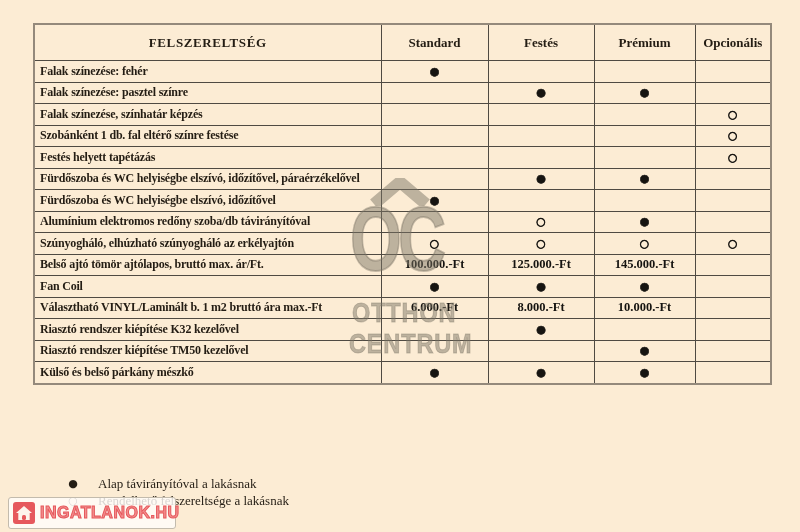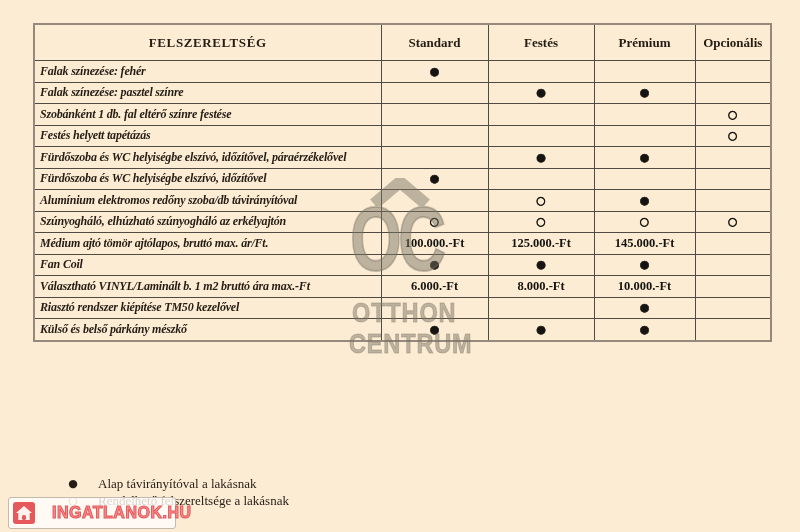--- a/index.html
+++ b/index.html
@@ -18,21 +18,21 @@
   }
   .equip-table th,.equip-table td{
     border:1px solid #4f4a42;
     padding:0;vertical-align:middle;
     overflow:hidden;white-space:nowrap;
   }
   .equip-table th{height:35px;font-weight:bold;font-size:13px;text-align:center;}
   .equip-table th.feature-head{letter-spacing:.6px;font-family:Liberation Serif, serif;}
   .equip-table td{height:20.5px;}
   td.feature{
-    font-weight:bold;font-style:italic;font-size:12px;
+    font-weight:bold;font-size:12px;
     letter-spacing:-0.2px;text-align:left;padding-left:5px;
   }
   td.mark{
     text-align:center;font-family:"DejaVu Sans", sans-serif;
     font-weight:bold;font-size:11px;color:#161411;
     -webkit-text-stroke:0.6px #161411;
   }
   td.price{
     text-align:center;font-family:"Liberation Serif", serif;
     font-weight:bold;font-size:12.5px;-webkit-text-stroke:0;
@@ -56,21 +56,21 @@
   
   .legend{position:absolute;left:66px;top:476px;font-size:13px;color:#241d14;}
   .legend-row{display:flex;align-items:center;height:15px;margin-bottom:2px;}
   .legend-sym{display:inline-block;width:14px;text-align:center;margin-right:18px;
     font-family:"DejaVu Sans", sans-serif;font-weight:bold;font-size:11px;}
   
   .wm-corner{
     position:absolute;left:8px;top:497px;width:166px;height:30px;
     background:rgba(255,253,250,0.82);
     border:1px solid #c3bbad;border-radius:3px;
-    display:flex;align-items:center;z-index:5;gap:12px;
+    display:flex;align-items:center;z-index:5;
   }
   .wm-corner-logo{margin-left:3px;flex:0 0 auto;display:block;}
   .wm-corner-text{
     font-family:"Liberation Sans", sans-serif;font-weight:bold;font-size:16px;
     color:#f3908f;letter-spacing:.5px;margin-left:4px;
     -webkit-text-stroke:1px #e6585c;transform:scaleY(1.05);
   }
 </style>
 </head>
 <body>
@@ -100,20 +100,27 @@
     <td class="mark"></td>
   </tr>
   <tr>
     <td class="feature">Falak színezése: pasztel színre</td>
     <td class="mark"></td>
     <td class="mark">●</td>
     <td class="mark">●</td>
     <td class="mark"></td>
   </tr>
   <tr>
+    <td class="feature">Falak színezése, színhatár képzés</td>
+    <td class="mark"></td>
+    <td class="mark"></td>
+    <td class="mark"></td>
+    <td class="mark">○</td>
+  </tr>
+  <tr>
     <td class="feature">Szobánként 1 db. fal eltérő színre festése</td>
     <td class="mark"></td>
     <td class="mark"></td>
     <td class="mark"></td>
     <td class="mark">○</td>
   </tr>
   <tr>
     <td class="feature">Festés helyett tapétázás</td>
     <td class="mark"></td>
     <td class="mark"></td>
@@ -142,38 +149,45 @@
     <td class="mark"></td>
   </tr>
   <tr>
     <td class="feature">Szúnyogháló, elhúzható szúnyogháló az erkélyajtón</td>
     <td class="mark">○</td>
     <td class="mark">○</td>
     <td class="mark">○</td>
     <td class="mark">○</td>
   </tr>
   <tr>
-    <td class="feature">Médium ajtó tömör ajtólapos, bruttó max. ár/Ft.</td>
+    <td class="feature">Belső ajtó tömör ajtólapos, bruttó max. ár/Ft.</td>
     <td class="mark price">100.000.-Ft</td>
     <td class="mark price">125.000.-Ft</td>
     <td class="mark price">145.000.-Ft</td>
     <td class="mark"></td>
   </tr>
   <tr>
     <td class="feature">Fan Coil</td>
     <td class="mark">●</td>
     <td class="mark">●</td>
     <td class="mark">●</td>
     <td class="mark"></td>
   </tr>
   <tr>
     <td class="feature">Választható VINYL/Laminált b. 1 m2 bruttó ára max.-Ft</td>
     <td class="mark price">6.000.-Ft</td>
     <td class="mark price">8.000.-Ft</td>
     <td class="mark price">10.000.-Ft</td>
+    <td class="mark"></td>
+  </tr>
+  <tr>
+    <td class="feature">Riasztó rendszer kiépítése K32 kezelővel</td>
+    <td class="mark"></td>
+    <td class="mark">●</td>
+    <td class="mark"></td>
     <td class="mark"></td>
   </tr>
   <tr>
     <td class="feature">Riasztó rendszer kiépítése TM50 kezelővel</td>
     <td class="mark"></td>
     <td class="mark"></td>
     <td class="mark">●</td>
     <td class="mark"></td>
   </tr>
   <tr>

